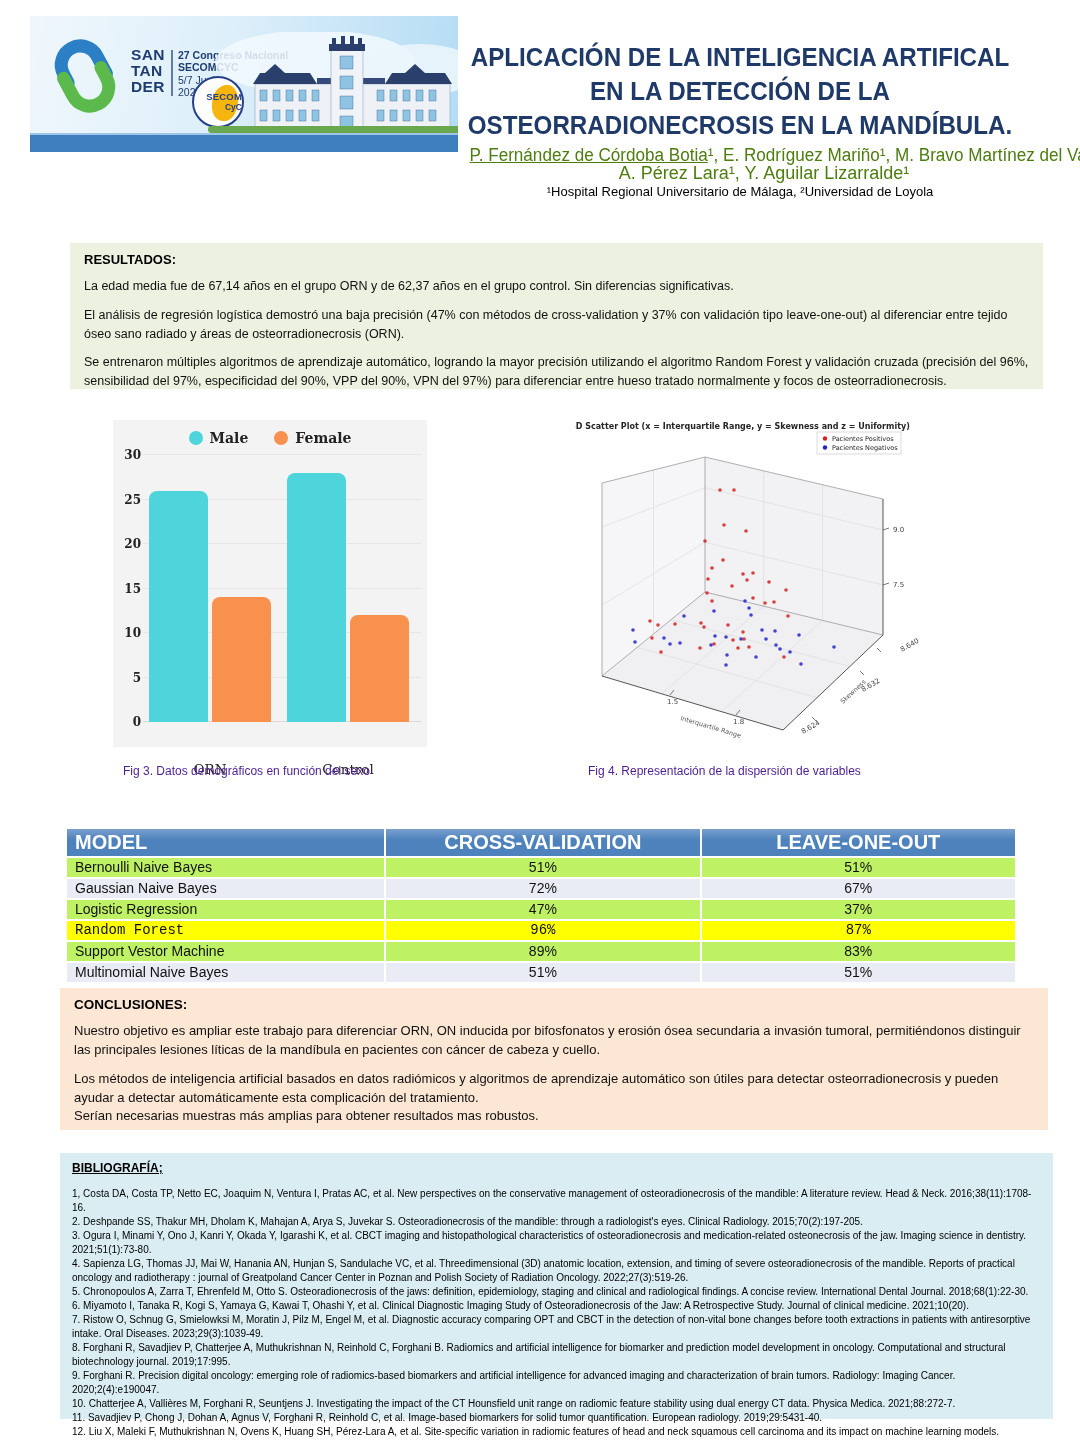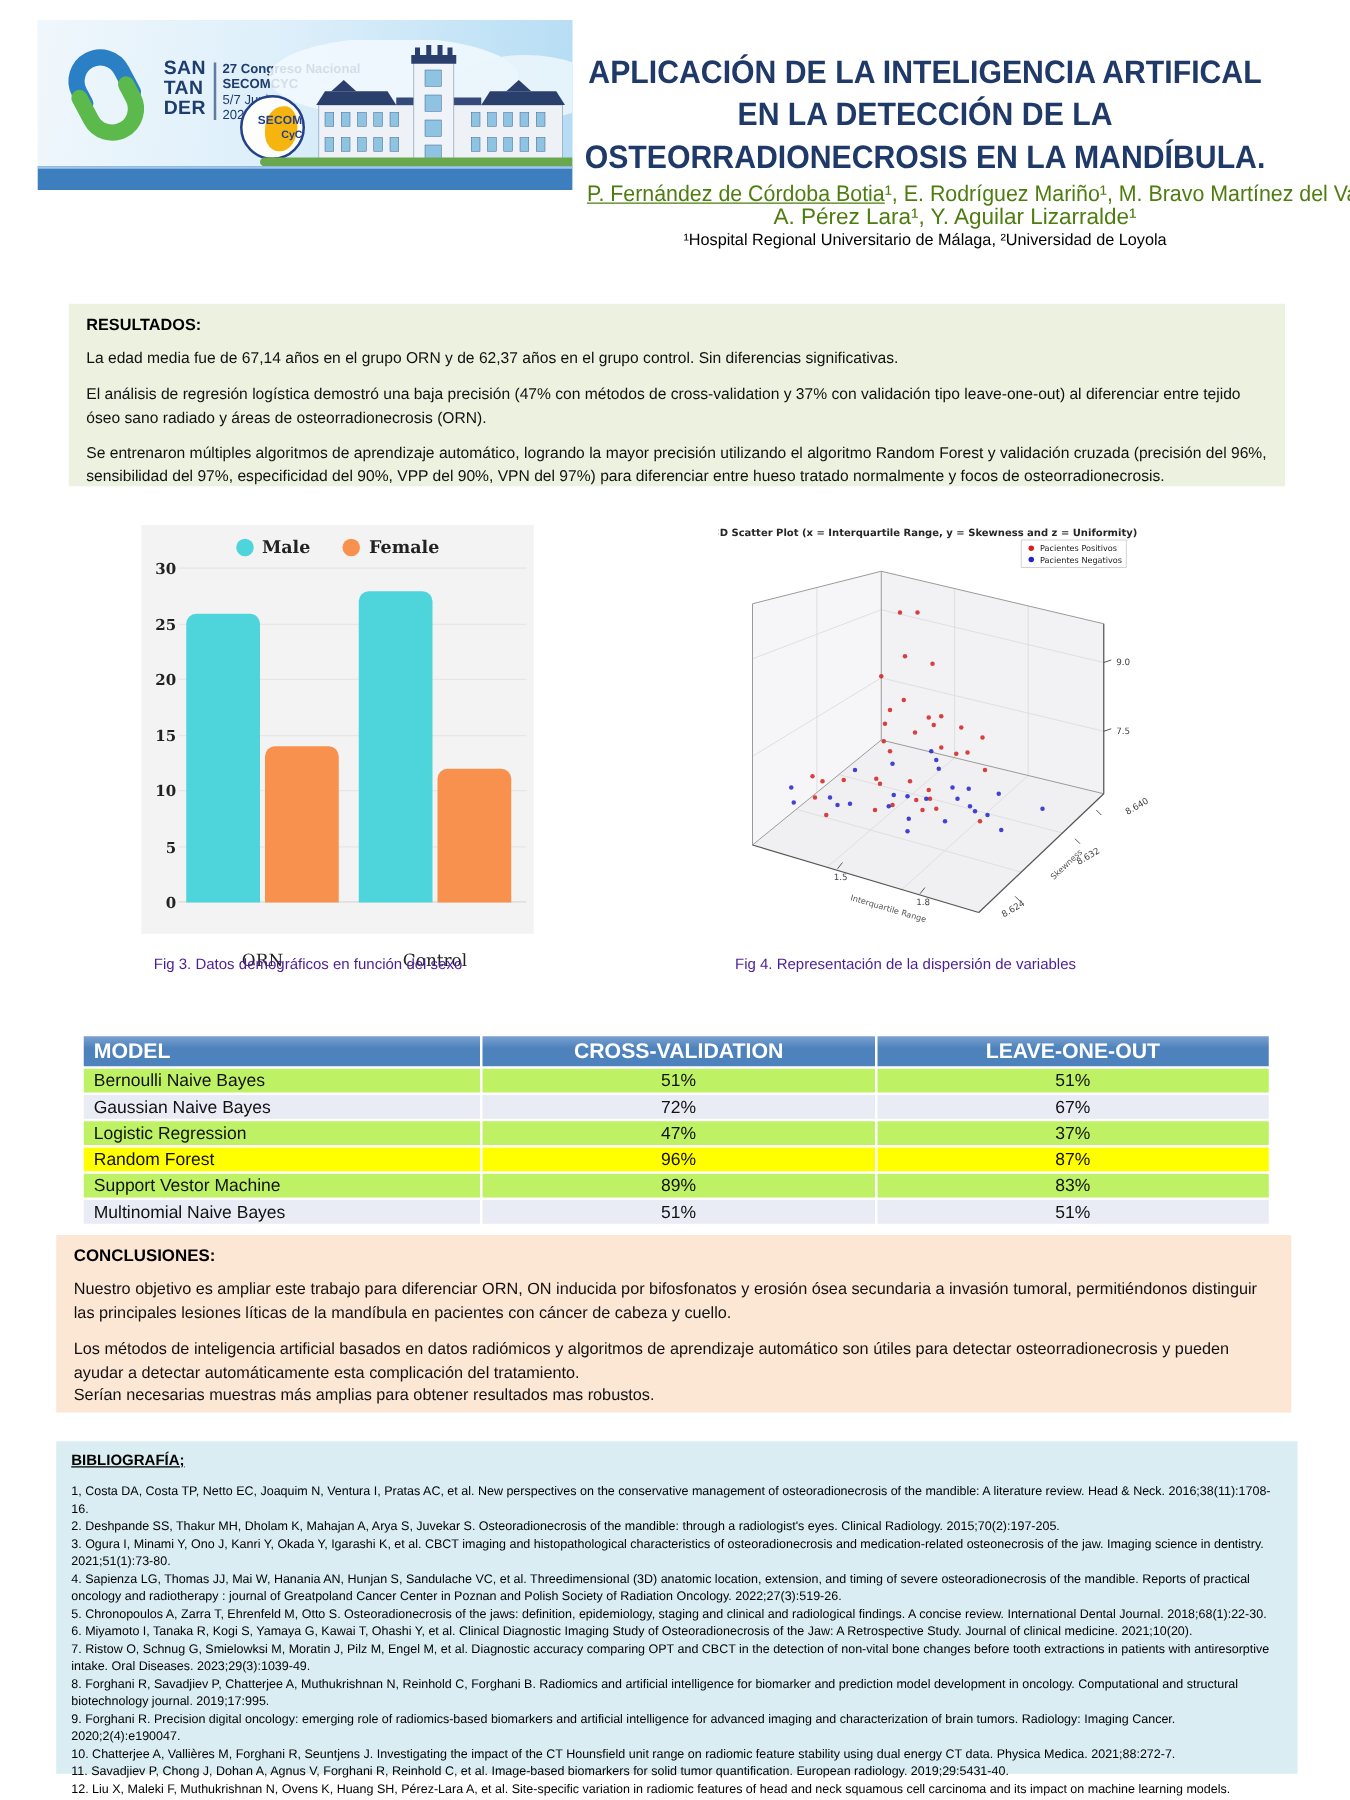--- a/index.html
+++ b/index.html
@@ -26,21 +26,21 @@
 
   
   .title-block{position:absolute;left:430px;top:40px;width:620px;text-align:center;color:#1f3a68;}
   .title-line{font-weight:bold;font-size:26px;line-height:34px;white-space:nowrap;transform:scaleX(.93);transform-origin:50% 50%;}
   .authors{position:absolute;left:454px;top:146px;width:620px;text-align:center;font-size:18px;line-height:18px;color:#4d7c0f;}
   .authors .l1{white-space:nowrap;transform:scaleX(.95);transform-origin:50% 50%;}
   .authors .underl{text-decoration:underline;}
   .affiliation{position:absolute;left:430px;top:184px;width:620px;text-align:center;font-size:13px;color:#000;}
 
   
-  .sec{position:absolute;box-sizing:border-box;padding:9px 14px;}
+  .sec{position:absolute;box-sizing:border-box;padding:9px 14px;margin-left:15px;}
   .sec h2{margin:0 0 4px 0;font-size:13px;color:#000;}
   .sec p{margin:10px 0 0 0;font-size:12.5px;line-height:1.5;white-space:pre-line;}
   .resultados{left:55px;top:243px;width:973px;height:146px;background:#edf2e0;}
   .conclusiones{left:45px;top:988px;width:988px;height:142px;background:#fce6d4;}
   .conclusiones h2{font-size:13.5px;}
   .conclusiones p{font-size:13px;line-height:1.45;}
   .biblio{left:45px;top:1153px;width:993px;height:266px;background:#d9edf2;padding:8px 12px;}
   .biblio h2{font-size:12px;text-decoration:underline;margin-bottom:12px;}
   .biblio .entry{font-size:10px;line-height:1.4;margin:0;color:#000;}
 
@@ -60,28 +60,28 @@
 
   
   .scatter-card{position:absolute;left:575px;top:416px;width:445px;height:345px;font-family:"DejaVu Sans", sans-serif;}
 
   .caption{position:absolute;font-size:12px;color:#4c1d95;}
   .cap3{left:123px;top:764px;}
   .cap4{left:588px;top:764px;}
 
   
   .model-table{position:absolute;left:65px;top:827px;width:952px;border-collapse:separate;border-spacing:2px;}
-  .model-table th{background:linear-gradient(#7ba0cf 0%,#4d82bc 40%);color:#fff;font-weight:bold;font-size:17px;
+  .model-table th{background:linear-gradient(#7ba0cf 0%,#4d82bc 40%);color:#fff;font-weight:bold;font-size:20px;
     padding:2px 8px;text-align:center;}
   .model-table th:first-child{text-align:left;}
   .model-table td{font-size:14px;padding:1px 8px;line-height:17px;color:#111;}
   .model-table td:nth-child(2),.model-table td:nth-child(3){text-align:center;}
   .row-a td{background:#bef264;}
   .row-b td{background:#e9ecf4;}
-  .hl td{background:#ffff00 !important;}
+  .hl td{background:#ffff00 !important;font-family:Liberation Mono, monospace;}
 </style>
 </head>
 <body>
 
 <div class="poster">
 
   <div class="banner">
     <svg class="s-logo" width="86" height="96" viewBox="0 0 86 96">
       <g transform="rotate(-28 43 50)" fill="none" stroke-linecap="round">
         <path d="M 25 48 l 0 -10 a 19 19 0 0 1 38 0 l 0 20" stroke="#2a7fc5" stroke-width="13"></path>

